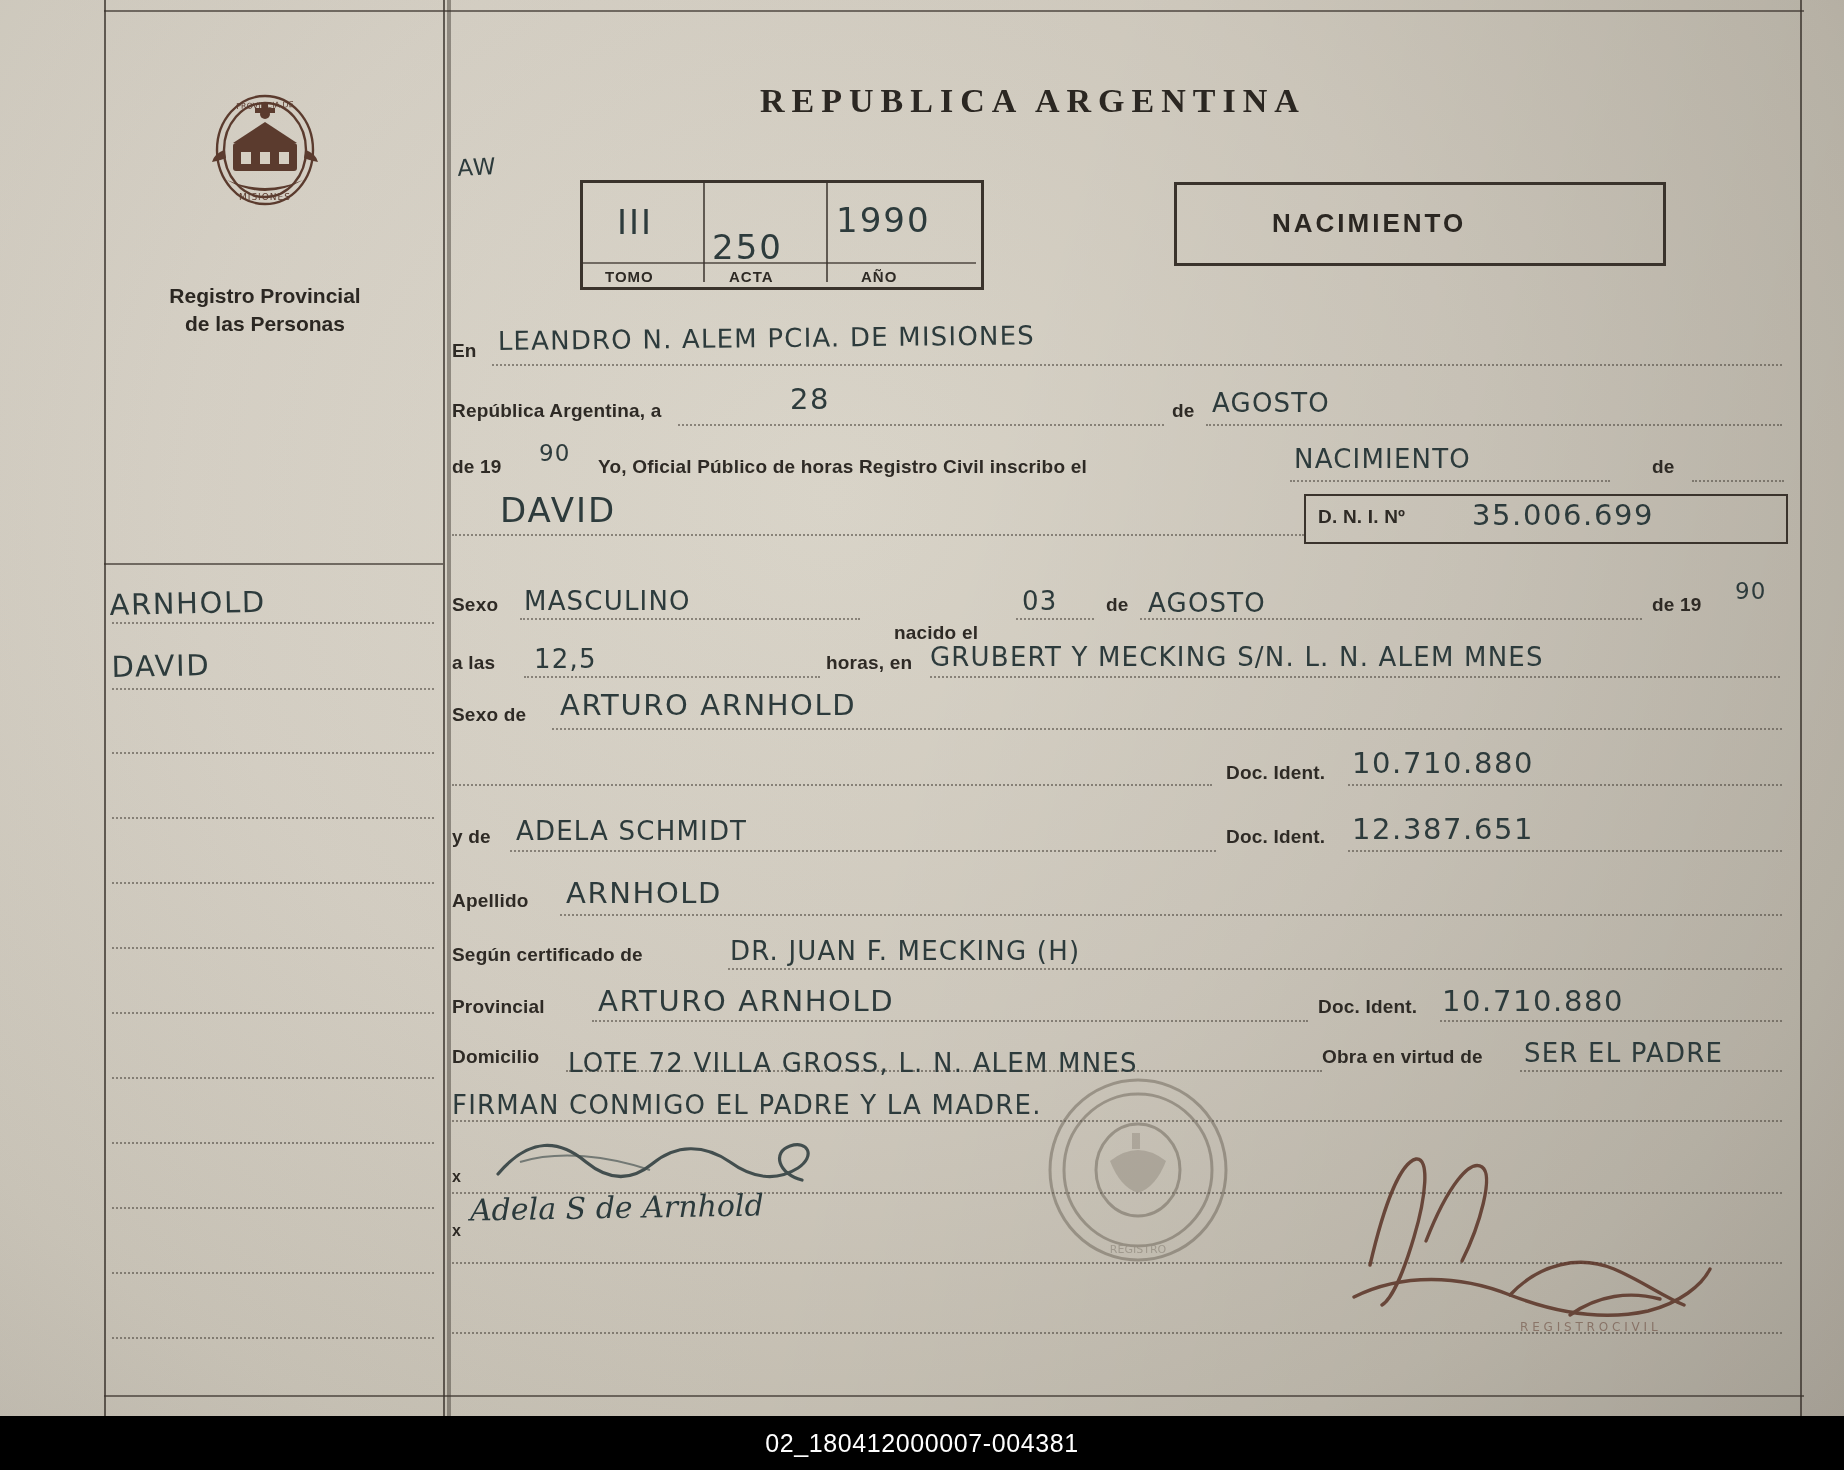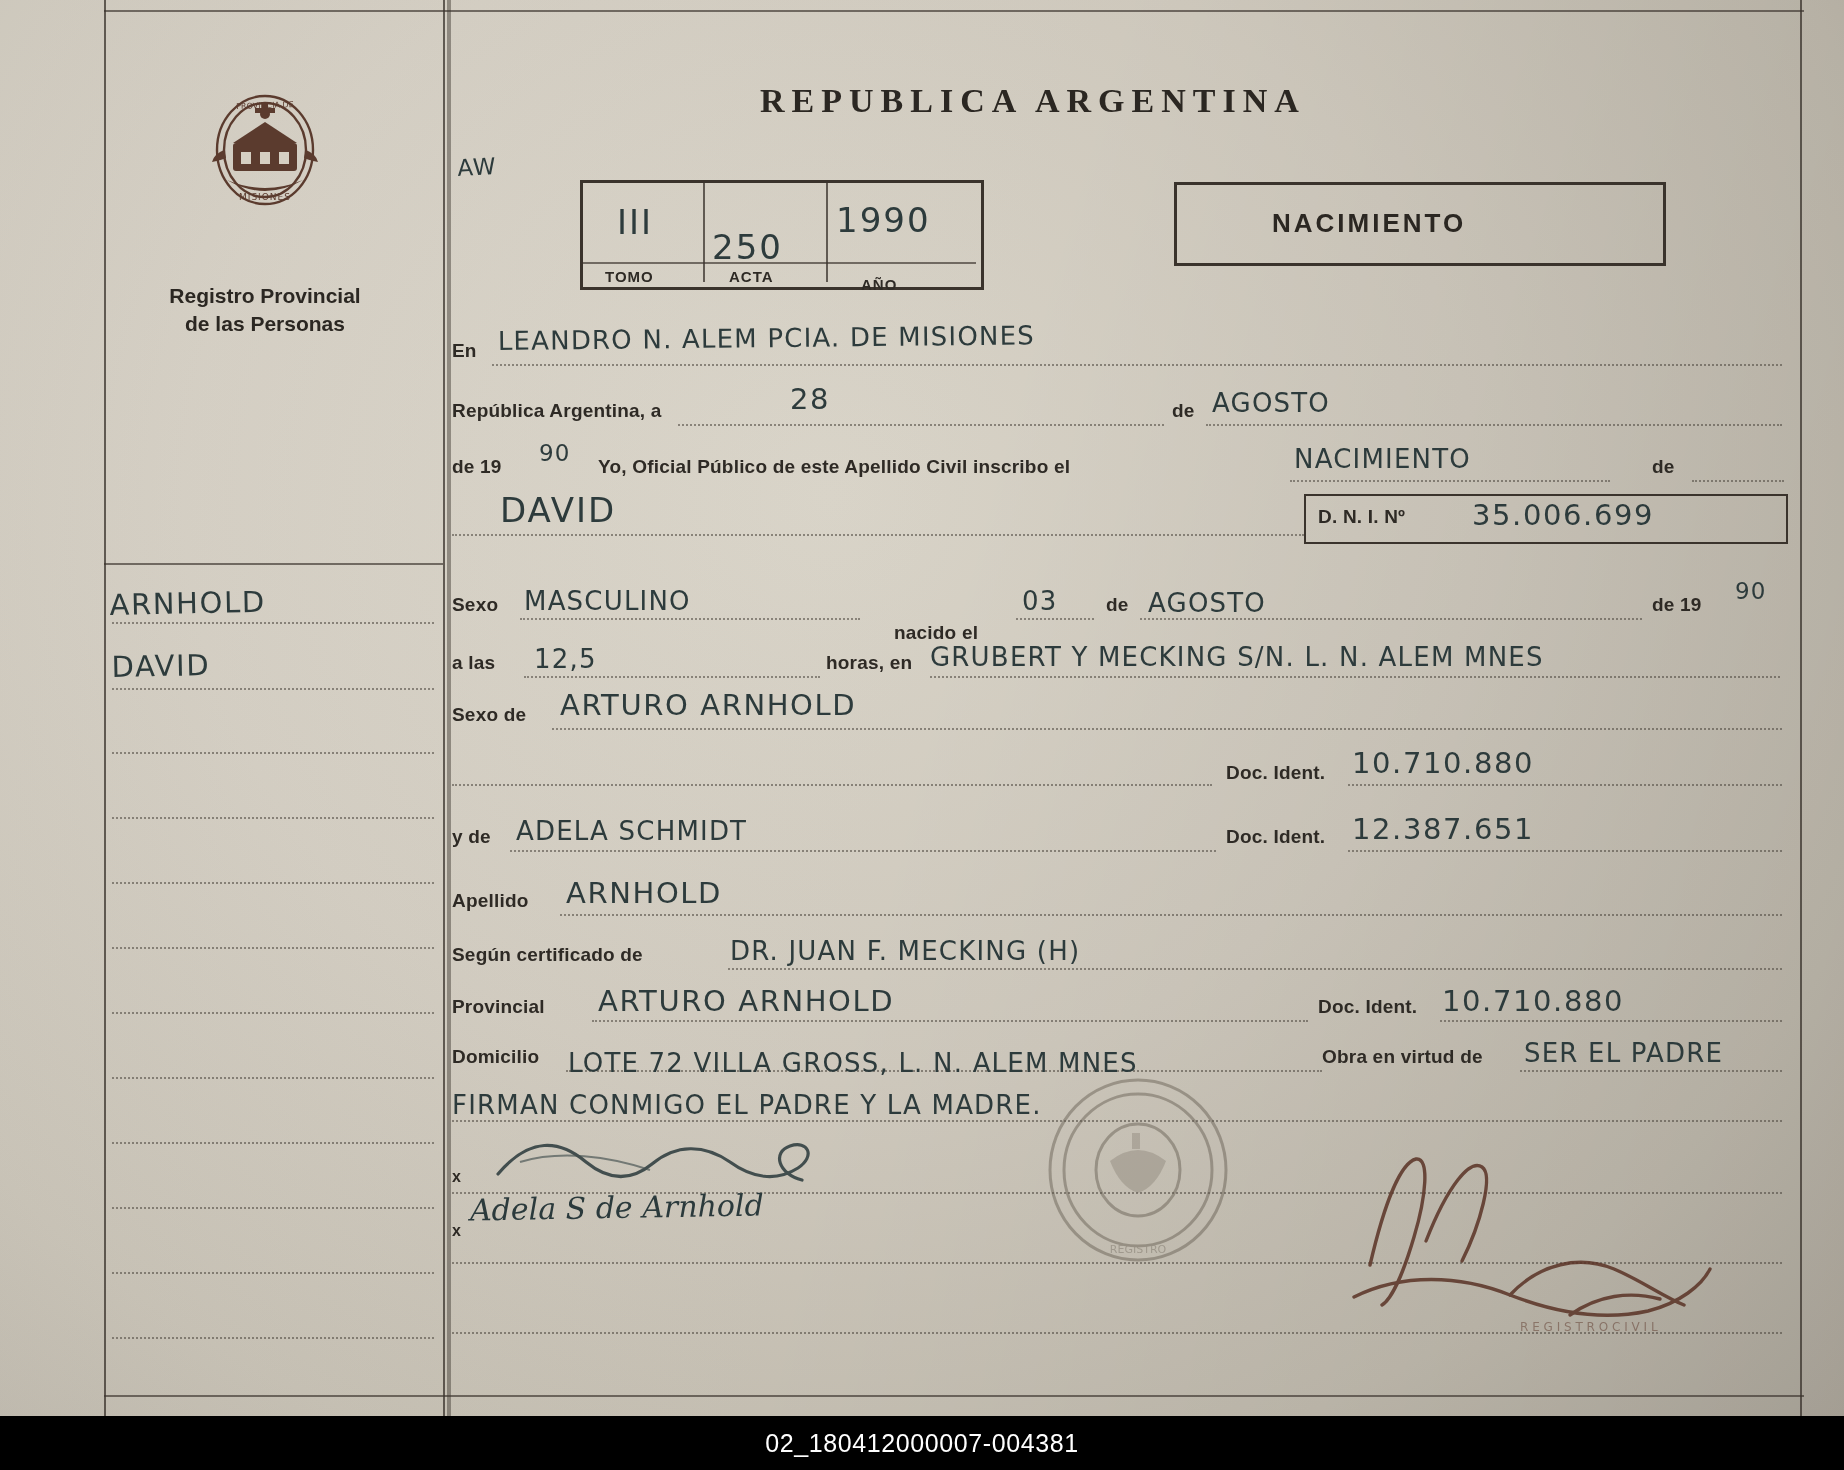--- a/index.html
+++ b/index.html
@@ -228,21 +228,21 @@
   <div class="hand mid" style="left:112px; top:650px; transform:rotate(-1.2deg);">DAVID</div>
 
   <div class="title" style="left:760px; top:82px;">REPUBLICA ARGENTINA</div>
 
   <div class="box thickb" style="left:580px; top:180px; width:398px; height:104px;"></div>
   <div class="vline" style="left:703px; top:182px; height:100px; width:2px;"></div>
   <div class="vline" style="left:826px; top:182px; height:100px; width:2px;"></div>
   <div class="hline" style="left:582px; top:262px; width:394px;"></div>
   <div class="printed small" style="left:605px; top:268px;">TOMO</div>
   <div class="printed small" style="left:729px; top:268px;">ACTA</div>
-  <div class="printed small" style="left:861px; top:268px;margin-top:8px;">AÑO</div>
+  <div class="printed small" style="left:861px; top:268px;">AÑO</div>
   <div class="hand big" style="left:617px; top:202px;">III</div>
   <div class="hand big" style="left:712px; top:202px;margin-top:25px;">250</div>
   <div class="hand big" style="left:836px; top:200px;">1990</div>
   <div class="hand sm" style="left:458px; top:155px; transform:rotate(-3deg);">AW</div>
 
   <div class="box thickb" style="left:1174px; top:182px; width:486px; height:78px;"></div>
   <div class="boxlabel" style="left:1272px; top:208px;">NACIMIENTO</div>
 
   <div class="printed" style="left:452px; top:340px;">En</div>
   <div class="dotline" style="left:492px; top:364px; width:1290px;"></div>
@@ -250,21 +250,21 @@
 
   <div class="printed" style="left:452px; top:400px;">República Argentina, a</div>
   <div class="dotline" style="left:678px; top:424px; width:486px;"></div>
   <div class="hand mid" style="left:790px; top:382px;">28</div>
   <div class="printed" style="left:1172px; top:400px;">de</div>
   <div class="dotline" style="left:1206px; top:424px; width:576px;"></div>
   <div class="hand" style="left:1212px; top:388px;">AGOSTO</div>
 
   <div class="printed" style="left:452px; top:456px;">de 19</div>
   <div class="hand sm" style="left:539px; top:440px;">90</div>
-  <div class="printed" style="left:598px; top:456px;">Yo, Oficial Público de este Apellido Civil inscribo el</div>
+  <div class="printed" style="left:598px; top:456px;">Yo, Oficial Público de horas Registro Civil inscribo el</div>
   <div class="dotline" style="left:1290px; top:480px; width:320px;"></div>
   <div class="hand" style="left:1294px; top:444px;">NACIMIENTO</div>
   <div class="printed" style="left:1652px; top:456px;">de</div>
   <div class="dotline" style="left:1692px; top:480px; width:92px;"></div>
 
   <div class="dotline" style="left:452px; top:534px; width:852px;"></div>
   <div class="hand big" style="left:500px; top:490px;">DAVID</div>
   <div class="box" style="left:1304px; top:494px; width:480px; height:46px;"></div>
   <div class="printed" style="left:1318px; top:506px;">D. N. I.  Nº</div>
   <div class="hand mid" style="left:1472px; top:498px;">35.006.699</div>

